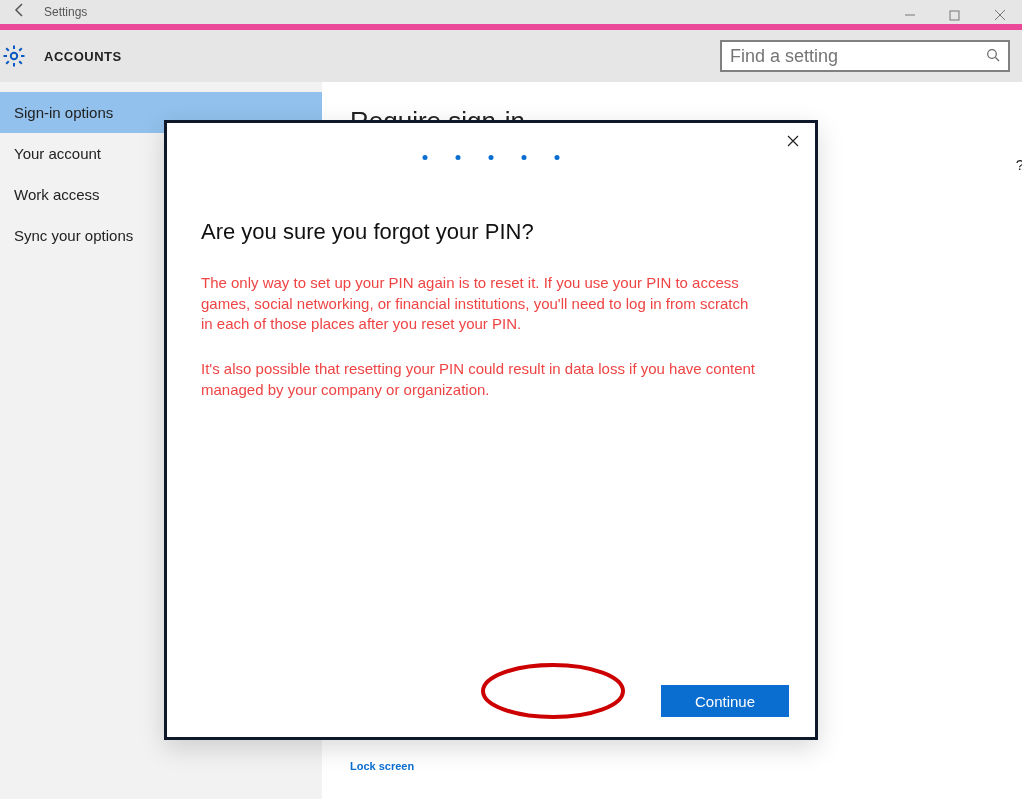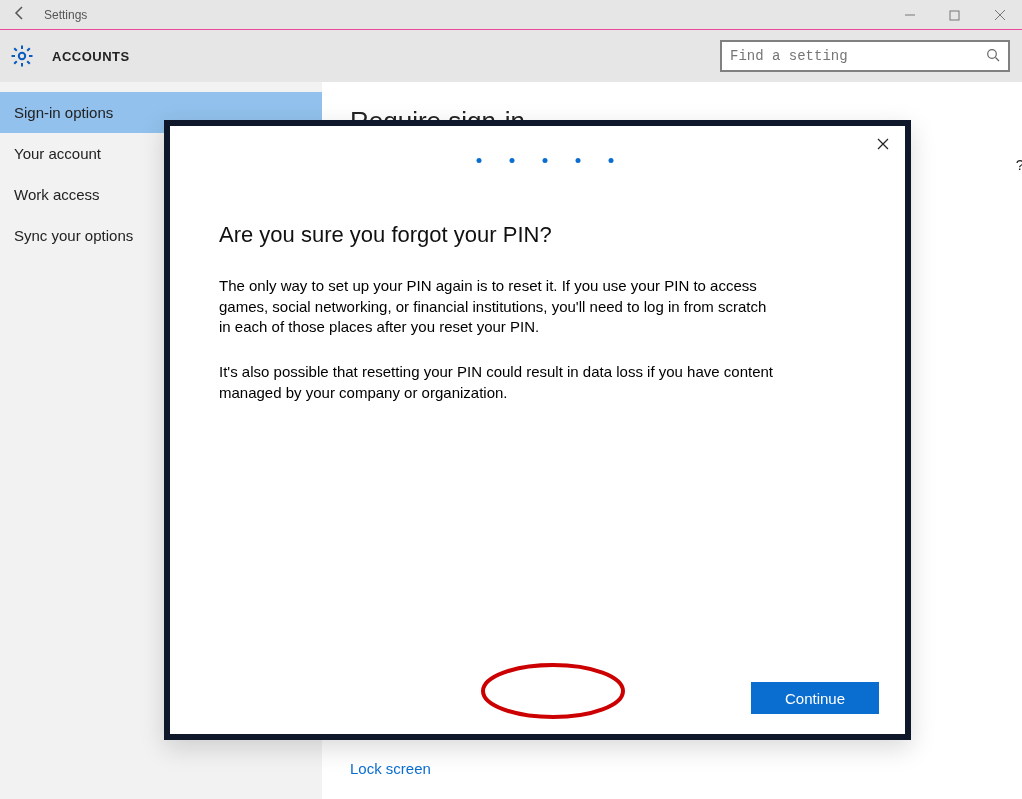--- a/index.html
+++ b/index.html
@@ -12,21 +12,21 @@
     position: relative;
     color: #000;
     font-size: 14px;
   }
   .titlebar {
     height: 30px;
     background: #e6e6e6;
     display: flex;
     align-items: center;
     position: relative;
-    border-bottom: 1px solid #ec4899;
+    border-bottom: 6px solid #ec4899;
   }
   .titlebar .back {
     width: 40px;
     text-align: center;
     color: #555;
     font-size: 16px;
     cursor: default;
   }
   .titlebar .title {
     color: #555;
@@ -46,21 +46,21 @@
     align-items: center;
     justify-content: center;
     color: #777;
     font-size: 13px;
   }
   .headerbar {
     height: 52px;
     background: #e6e6e6;
     display: flex;
     align-items: center;
-    padding: 0 12px 0 10px;
+    padding: 0 12px 0 2px;
     position: relative;
   }
   .gear {
     width: 24px;
     height: 24px;
     margin-right: 18px;
     color: #0a5bbf;
     display:flex;align-items:center;justify-content:center;
   }
   .section-title {
@@ -78,24 +78,23 @@
     border: 2px solid #808080;
     background: #fff;
     display: flex;
     align-items: center;
     padding: 0 8px;
   }
   .searchbox input {
     flex: 1;
     border: none;
     outline: none;
-    font-size: 14px;
+    font-size: 18px;
     color: #8b5cf6;
     background: transparent;
-    font-family: Liberation Mono, monospace;
   }
   .searchbox .sicon {
     color: #666;
     font-size: 14px;
   }
   .layout {
     display: flex;
     height: calc(100% - 82px);
   }
   .sidebar {
@@ -123,40 +122,40 @@
     font-weight: 400;
     color: #222;
     margin-bottom: 16px;
   }
   .page-sub {
     font-size: 15px;
     color: #222;
   }
   .link {
     color: #0a6ed1;
-    font-size: 15px;
+    font-size: 11px;
+    font-weight: bold;
   }
   .bottom-link{
     position:absolute;
     left:350px;
     top:760px;
   }
 
   
   .dialog {
     position: absolute;
     left: 164px;
     top: 120px;
-    width: 747px;
+    width: 654px;
     height: 620px;
     background: #fff;
-    border: 6px solid #0f172a;
+    border: 3px solid #0f172a;
     box-shadow: 0 8px 24px rgba(0,0,0,.15);
     z-index: 10;
-    padding-left: 15px;
   }
   .dialog .dlg-header {
     height: 34px;
     position: relative;
     background:#fff;
   }
   .dlg-close {
     position: absolute;
     right: 8px;
     top: 6px;
@@ -185,21 +184,21 @@
     padding: 62px 34px 0 34px;
   }
   .dlg-title {
     font-size: 22px;
     font-weight: 400;
     color: #111;
     margin-bottom: 28px;
   }
   .dlg-para {
     font-size: 15px;
-    color: #000000;
+    color: #ef4444;
     line-height: 1.38;
     margin-bottom: 24px;
     max-width: 560px;
   }
   .dlg-footer {
     position: absolute;
     bottom: 20px;
     right: 26px;
     display: flex;
     gap: 10px;

